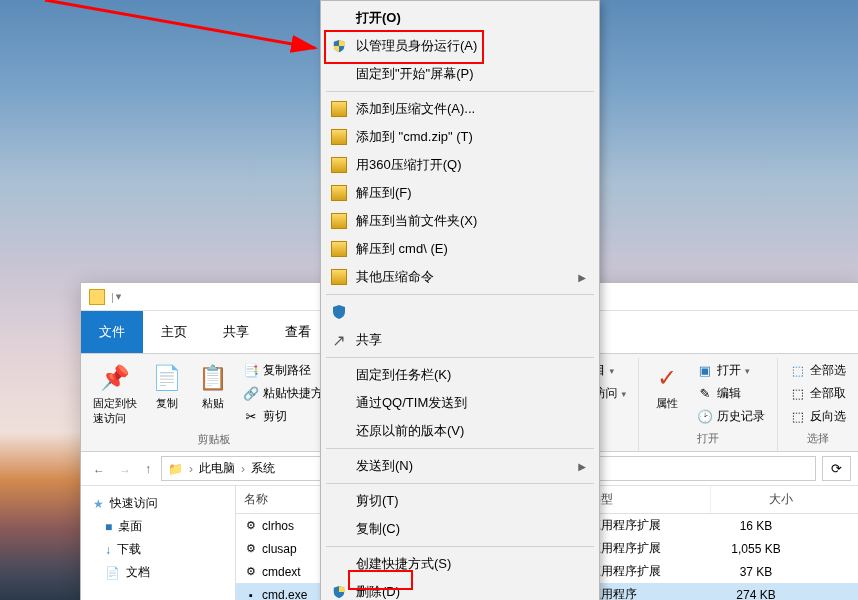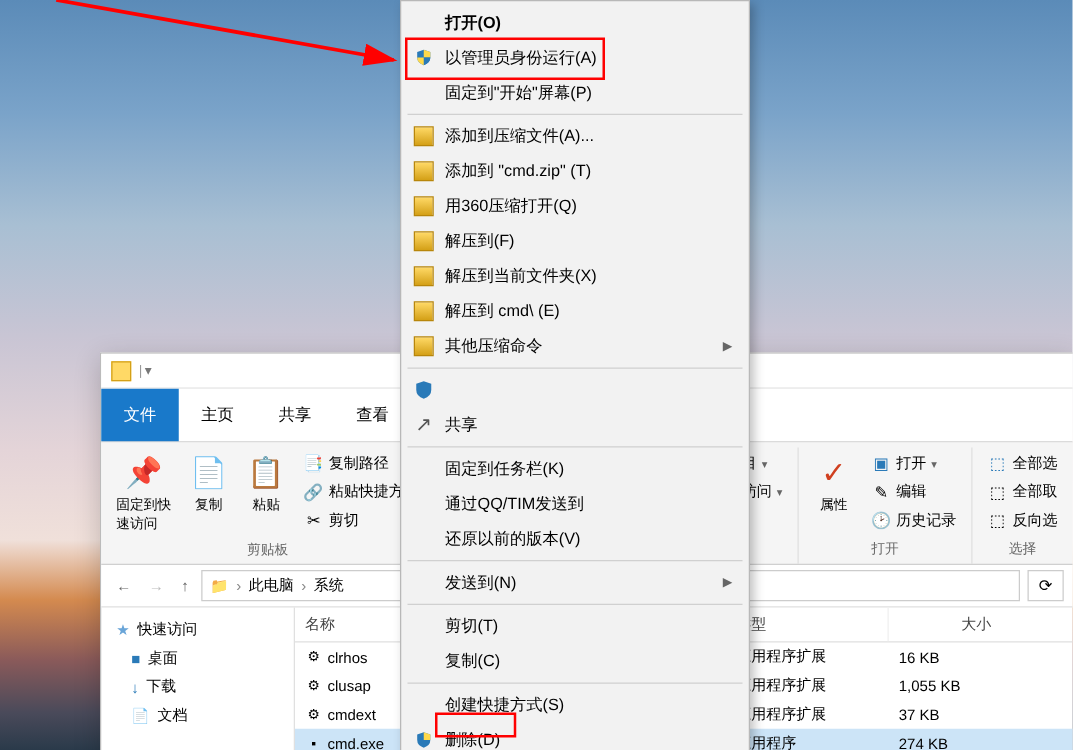--- a/index.html
+++ b/index.html
@@ -33,21 +33,21 @@
 .filelist { flex: 1; }
 .list-header { display: flex; border-bottom: 1px solid #e0e0e0; font-size: 12px; color: #444; }
 .lh-name { width: 180px; padding: 5px 8px; border-right: 1px solid #f0f0f0; }
 .lh-date { width: 165px; padding: 5px 8px; border-right: 1px solid #f0f0f0; }
 .lh-type { width: 130px; padding: 5px 8px; border-right: 1px solid #f0f0f0; }
 .lh-size { width: 90px; padding: 5px 8px; text-align: right; }
 .file-row { display: flex; font-size: 12px; padding: 2px 0; align-items: center; }
 .fr-name { width: 180px; padding: 1px 8px; display: flex; align-items: center; gap: 4px; }
 .fr-date { width: 165px; padding: 1px 8px; }
 .fr-type { width: 130px; padding: 1px 8px; }
-.fr-size { width: 90px; padding: 1px 8px; text-align: left; }
+.fr-size { width: 90px; padding: 1px 8px; text-align: center; }
 .ficon { width: 14px; height: 14px; display: inline-flex; align-items: center; justify-content: center; font-size: 11px; }
 .ctx { position: absolute; left: 320px; top: 0; width: 280px; background: #f2f2f2; border: 1px solid #b8b8b8; box-shadow: 3px 3px 8px rgba(0,0,0,0.25); padding: 3px; font-size: 13px; }
 .ctx-item { display: flex; align-items: center; gap: 8px; padding: 5px 10px 5px 6px; cursor: pointer; }
 .ctx-icon { width: 18px; height: 18px; display: flex; align-items: center; justify-content: center; flex-shrink: 0; }
 .ctx-txt { flex: 1; white-space: nowrap; }
 .ctx-arrow { color: #666; font-size: 10px; }
 .ctx-sep { height: 1px; background: #d0d0d0; margin: 3px 2px; }
 .shield { width: 14px; height: 14px; }
 .zip { width: 16px; height: 16px; background: linear-gradient(#ffd966, #d4a017); border: 1px solid #b8860b; }
 .share-icon { font-size: 16px; color: #555; }

